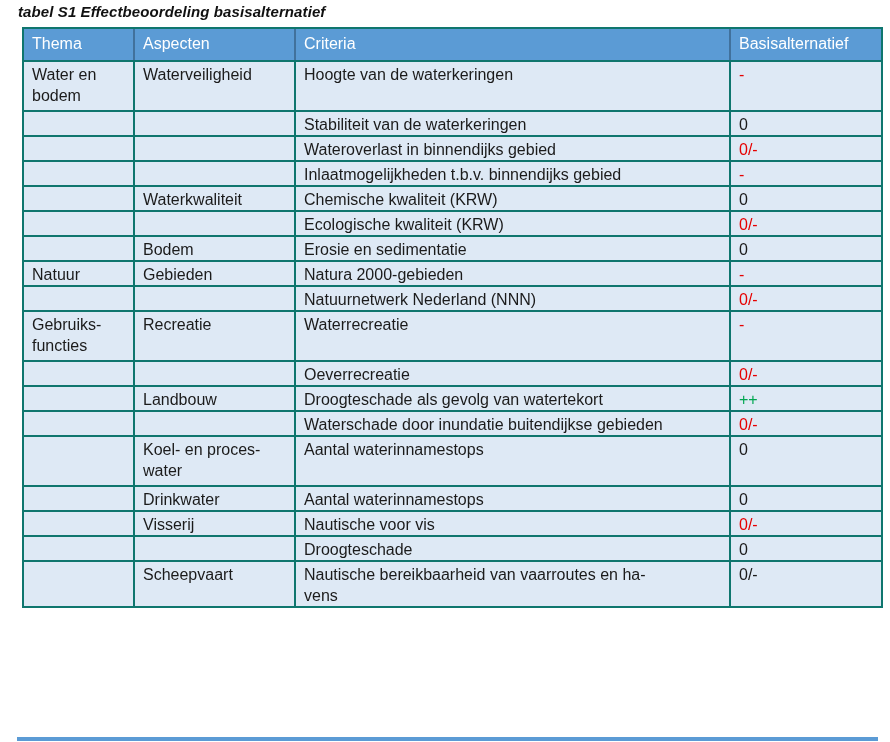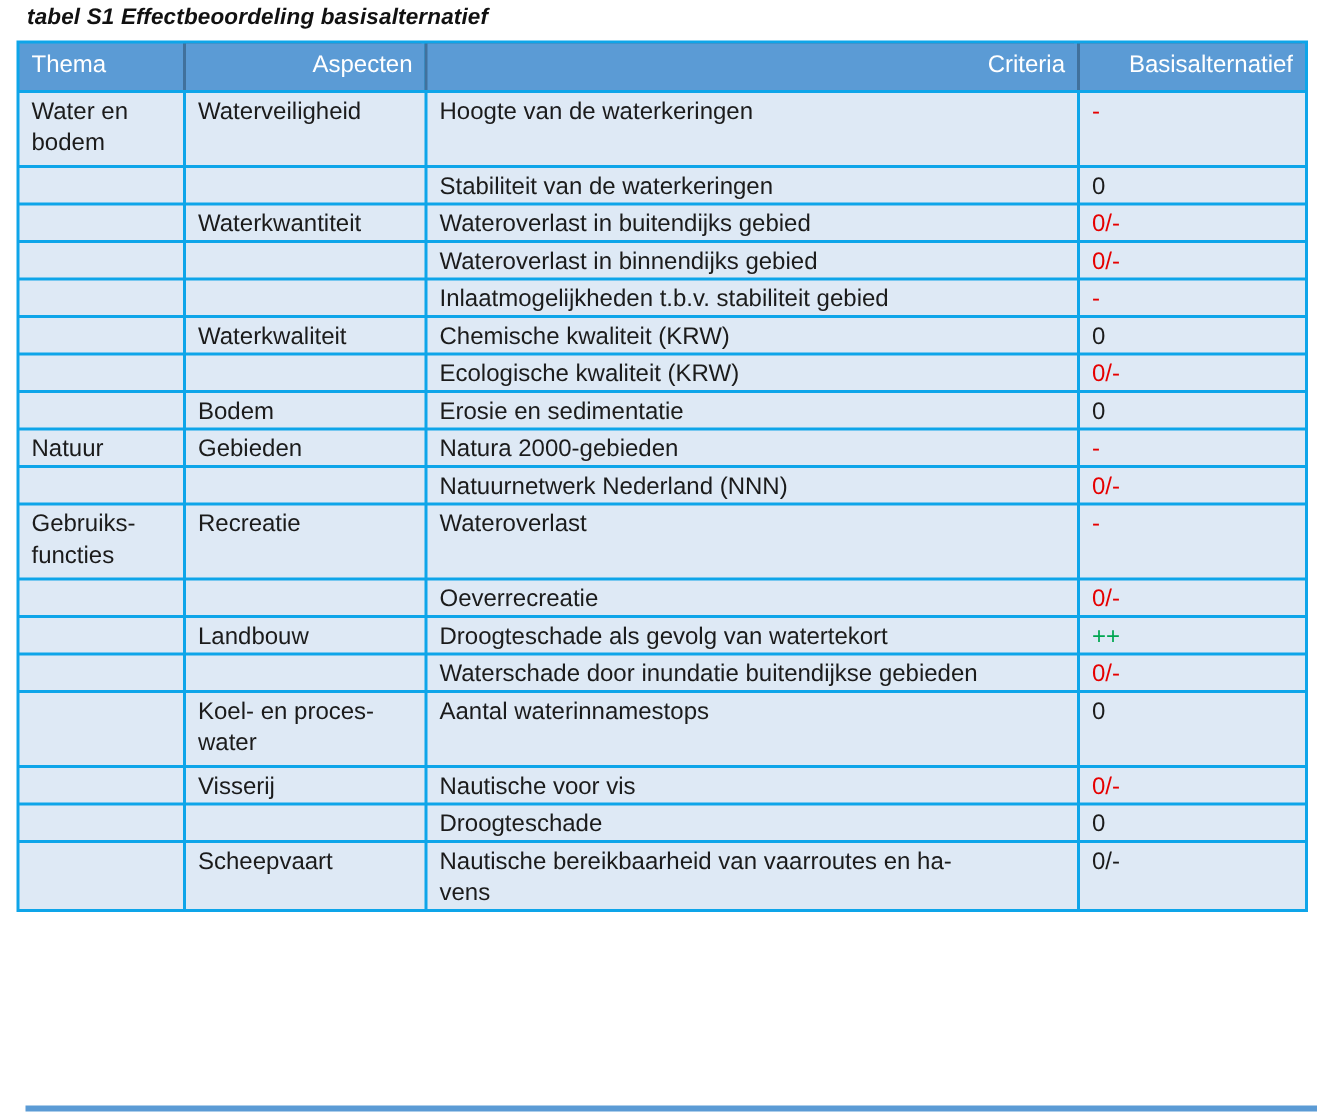--- a/index.html
+++ b/index.html
@@ -21,47 +21,47 @@
     top: 3px;
     font-size: 15px;
     font-weight: bold;
     font-style: italic;
     color: #111111;
     letter-spacing: 0.1px;
     white-space: nowrap;
   }
   table.effect-table {
     position: absolute;
-    left: 11px;
+    left: 22px;
     top: 27px;
     width: 861px;
     border-collapse: separate;
     border-spacing: 2px;
     table-layout: fixed;
-    background: #0ea5e9;
+    background: #0f766e;
   }
   col.c-thema  { width: 109px; }
   col.c-aspect { width: 159px; }
   col.c-crit   { width: 433px; }
   col.c-score  { width: 150px; }
 
   th {
     background: #5b9bd5;
     color: #ffffff;
     font-size: 16px;
     font-weight: normal;
     text-align: left;
     vertical-align: middle;
     padding: 2px 8px 4px 8px;
     height: 31px;
     box-sizing: border-box;
     white-space: nowrap;
     overflow: hidden;
   }
-  th + th { box-shadow: -2px 0 0 #41719c; text-align: right; }
+  th + th { box-shadow: -2px 0 0 #41719c; }
 
   td {
     background: #dee9f5;
     color: #1b1b1b;
     font-size: 16px;
     line-height: 21px;
     vertical-align: top;
     padding: 2px 8px 0 8px;
     height: 23px;
     box-sizing: border-box;
@@ -115,34 +115,28 @@
           <td class="score red">-</td>
         </tr>
         <tr>
           <td class="thema"></td>
           <td class="aspect"></td>
           <td class="criteria">Stabiliteit van de waterkeringen</td>
           <td class="score black">0</td>
         </tr>
         <tr>
           <td class="thema"></td>
-          <td class="aspect">Waterkwantiteit</td>
-          <td class="criteria">Wateroverlast in buitendijks gebied</td>
-          <td class="score red">0/-</td>
-        </tr>
-        <tr>
-          <td class="thema"></td>
           <td class="aspect"></td>
           <td class="criteria">Wateroverlast in binnendijks gebied</td>
           <td class="score red">0/-</td>
         </tr>
         <tr>
           <td class="thema"></td>
           <td class="aspect"></td>
-          <td class="criteria">Inlaatmogelijkheden t.b.v. stabiliteit gebied</td>
+          <td class="criteria">Inlaatmogelijkheden t.b.v. binnendijks gebied</td>
           <td class="score red">-</td>
         </tr>
         <tr>
           <td class="thema"></td>
           <td class="aspect">Waterkwaliteit</td>
           <td class="criteria">Chemische kwaliteit (KRW)</td>
           <td class="score black">0</td>
         </tr>
         <tr>
           <td class="thema"></td>
@@ -165,21 +159,21 @@
         <tr>
           <td class="thema"></td>
           <td class="aspect"></td>
           <td class="criteria">Natuurnetwerk Nederland (NNN)</td>
           <td class="score red">0/-</td>
         </tr>
         <tr class="tall">
           <td class="thema">Gebruiks-
 functies</td>
           <td class="aspect">Recreatie</td>
-          <td class="criteria">Wateroverlast</td>
+          <td class="criteria">Waterrecreatie</td>
           <td class="score red">-</td>
         </tr>
         <tr>
           <td class="thema"></td>
           <td class="aspect"></td>
           <td class="criteria">Oeverrecreatie</td>
           <td class="score red">0/-</td>
         </tr>
         <tr>
           <td class="thema"></td>
@@ -190,20 +184,26 @@
         <tr>
           <td class="thema"></td>
           <td class="aspect"></td>
           <td class="criteria">Waterschade door inundatie buitendijkse gebieden</td>
           <td class="score red">0/-</td>
         </tr>
         <tr class="tall">
           <td class="thema"></td>
           <td class="aspect">Koel- en proces-
 water</td>
+          <td class="criteria">Aantal waterinnamestops</td>
+          <td class="score black">0</td>
+        </tr>
+        <tr>
+          <td class="thema"></td>
+          <td class="aspect">Drinkwater</td>
           <td class="criteria">Aantal waterinnamestops</td>
           <td class="score black">0</td>
         </tr>
         <tr>
           <td class="thema"></td>
           <td class="aspect">Visserij</td>
           <td class="criteria">Nautische voor vis</td>
           <td class="score red">0/-</td>
         </tr>
         <tr>

